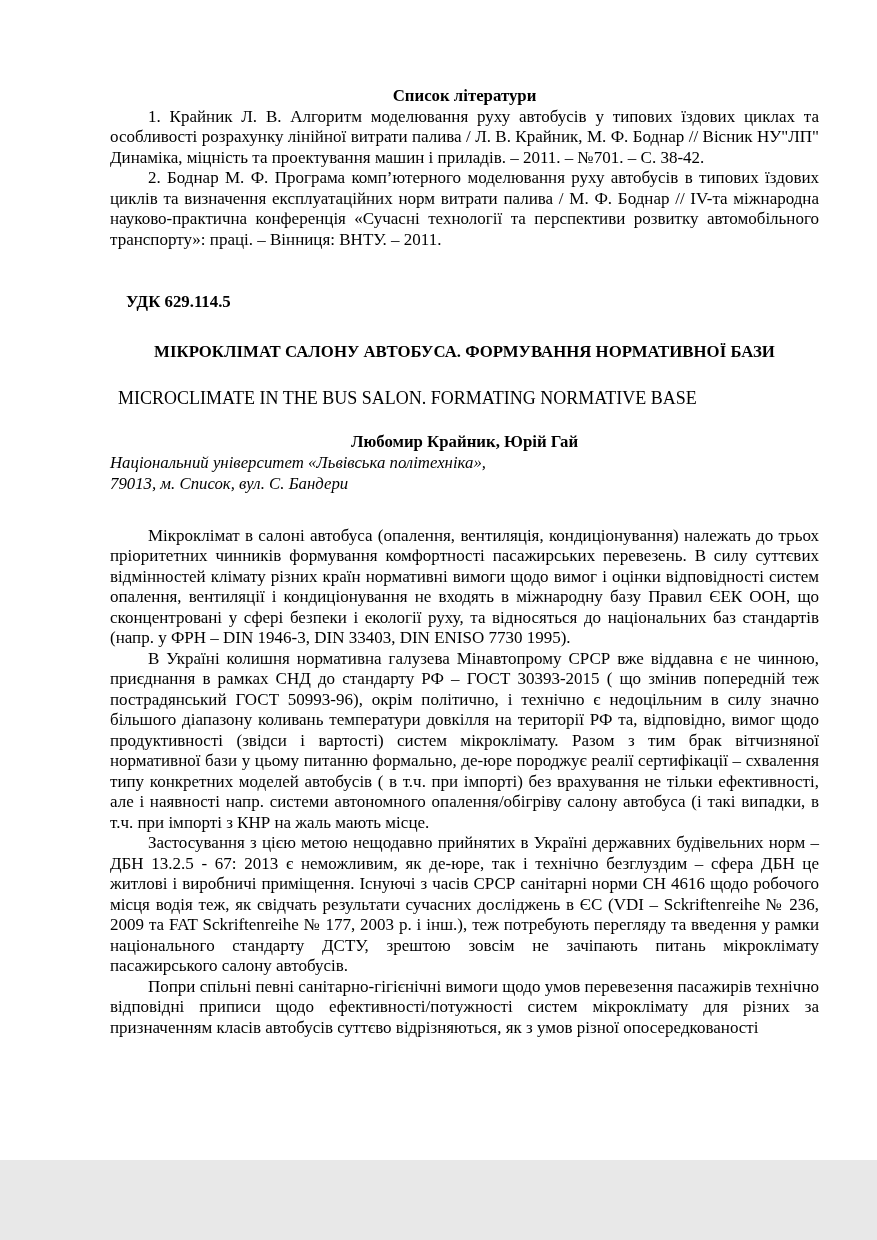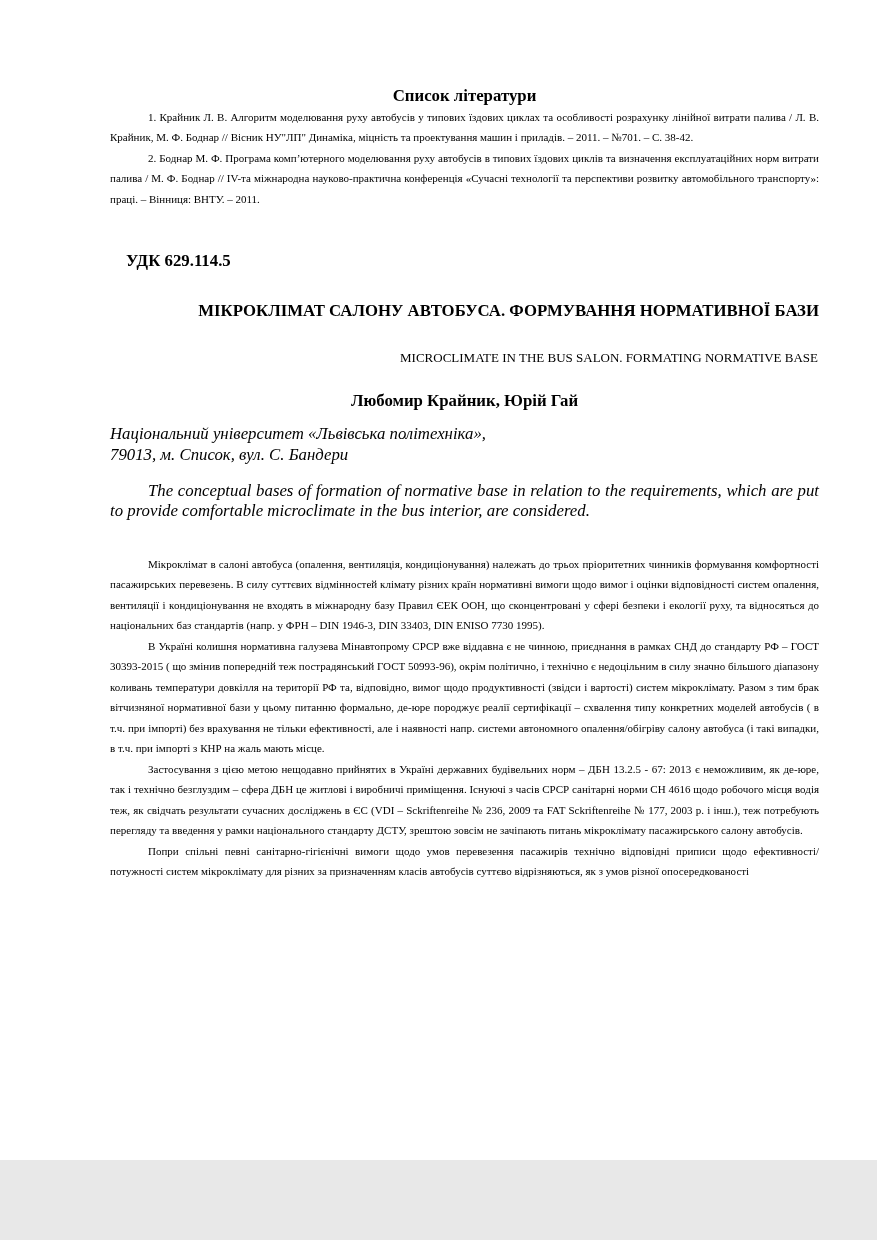--- a/index.html
+++ b/index.html
@@ -13,21 +13,21 @@
     height: 1160px;
     margin: 0 auto;
     background: #ffffff;
     font-family: "Liberation Serif", serif;
     color: #000000;
     box-sizing: border-box;
     padding: 86px 58px 0 110px;
     overflow: hidden;
   }
   .body-text {
-    font-size: 11px;
+    font-size: 17px;
     line-height: 20.5px;
     text-align: justify;
   }
   .para {
     margin: 0;
     text-indent: 38px;
   }
   .refs-heading {
     font-size: 16.8px;
     line-height: 20.5px;
@@ -39,38 +39,38 @@
     font-size: 16.8px;
     line-height: 20.5px;
     font-weight: bold;
     margin: 16px;
     margin-top: 42px;
   }
   .title-uk {
     font-size: 16.8px;
     line-height: 21px;
     font-weight: bold;
-    text-align: right;
+    text-align: center;
     margin: 0;
     margin-top: 28px;
   }
   .title-en {
-    font-size: 13px;
+    font-size: 18px;
     line-height: 21px;
     font-weight: normal;
-    text-align: right;
-    margin: 1px;
+    text-align: left;
+    margin: 8px;
     margin-top: 26px;
   }
   .authors {
     font-size: 16.8px;
     line-height: 21px;
     font-weight: bold;
     text-align: center;
-    margin: 12px;
+    margin: 0;
     margin-top: 22px;
   }
   .affiliation {
     font-size: 16.8px;
     line-height: 21px;
     font-style: italic;
     text-align: left;
     margin: 0;
   }
   .abstract {
@@ -124,21 +124,20 @@
   <p class="title-uk">МІКРОКЛІМАТ САЛОНУ АВТОБУСА. ФОРМУВАННЯ НОРМАТИВНОЇ БАЗИ</p>
 
   <p class="title-en">MICROCLIMATE IN THE BUS SALON. FORMATING NORMATIVE BASE</p>
 
   <p class="authors">Любомир Крайник, Юрій Гай</p>
 
   <p class="affiliation">Національний університет «Львівська політехніка»,</p>
 
   <p class="affiliation">79013, м. Список, вул. С. Бандери</p>
 
-  <p class="abstract">The conceptual bases of formation of normative base in relation to the requirements, which are put to provide comfortable microclimate in the bus interior, are considered.</p>
 
   <div class="body-text bodyblock">
     <p class="para">Мікроклімат в салоні автобуса (опалення, вентиляція, кондиціонування)  належать до трьох пріоритетних чинників формування комфортності пасажирських перевезень. В силу суттєвих відмінностей клімату різних країн нормативні вимоги  щодо вимог і оцінки відповідності систем опалення, вентиляції і кондиціонування не входять в міжнародну базу Правил ЄЕК ООН, що сконцентровані у сфері безпеки і екології руху, та відносяться до національних баз стандартів (напр. у ФРН – DIN 1946-3,  DIN 33403, DIN ENISO 7730 1995).</p>
     <p class="para">В Україні колишня нормативна галузева Мінавтопрому СРСР вже віддавна є не чинною, приєднання в рамках СНД до стандарту РФ – ГОСТ 30393-2015 ( що змінив попередній  теж пострадянський ГОСТ 50993-96), окрім політично, і технічно є недоцільним в силу значно більшого діапазону коливань температури довкілля на території РФ та, відповідно, вимог щодо продуктивності (звідси і вартості) систем мікроклімату. Разом з тим брак вітчизняної нормативної бази у цьому питанню формально, де-юре породжує реалії сертифікації – схвалення типу конкретних моделей автобусів ( в т.ч. при імпорті) без врахування не тільки ефективності, але і наявності напр. системи автономного опалення/обігріву салону автобуса (і такі випадки, в т.ч. при  імпорті з КНР на жаль мають місце.</p>
     <p class="para">Застосування з цією метою нещодавно прийнятих в Україні державних будівельних норм – ДБН 13.2.5 - 67: 2013 є  неможливим, як де-юре, так і технічно безглуздим – сфера ДБН це житлові і виробничі приміщення. Існуючі з часів СРСР санітарні норми СН 4616 щодо робочого місця водія теж, як свідчать результати сучасних досліджень в ЄС (VDI – Sckriftenreihe № 236, 2009 та FAT Sckriftenreihe № 177, 2003 р. і інш.), теж потребують перегляду та введення у рамки національного стандарту ДСТУ, зрештою зовсім не зачіпають питань мікроклімату пасажирського салону автобусів.</p>
     <p class="para">Попри спільні певні санітарно-гігієнічні вимоги щодо умов перевезення пасажирів технічно відповідні приписи щодо ефективності/потужності систем мікроклімату для різних за призначенням класів автобусів суттєво відрізняються, як з умов різної опосередкованості</p>
   </div>
 
   <div class="page-number">14</div>
 

